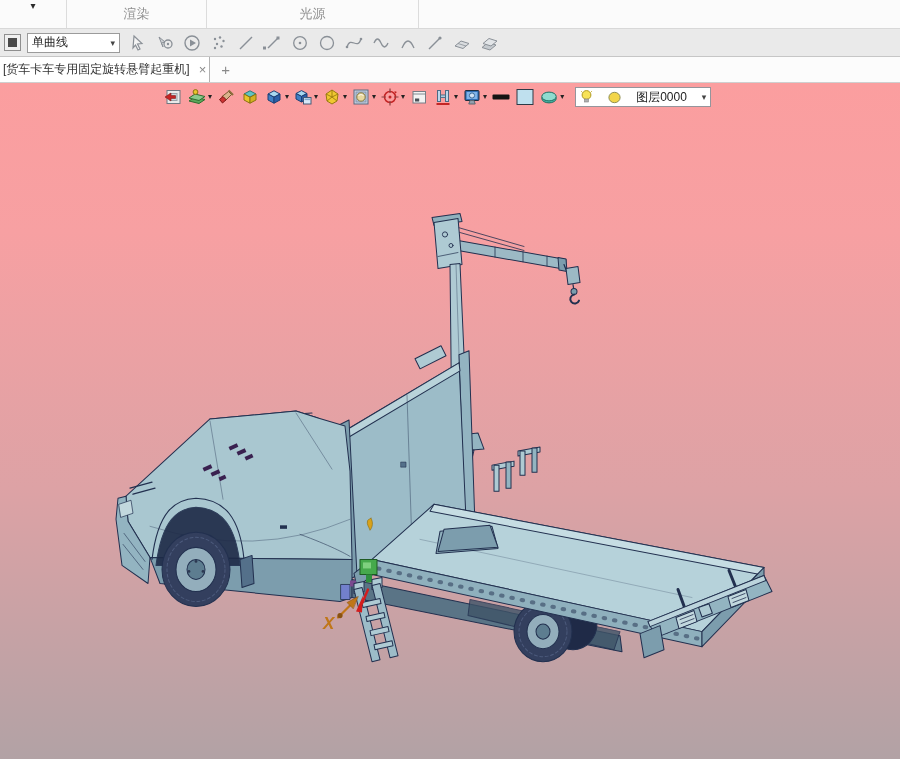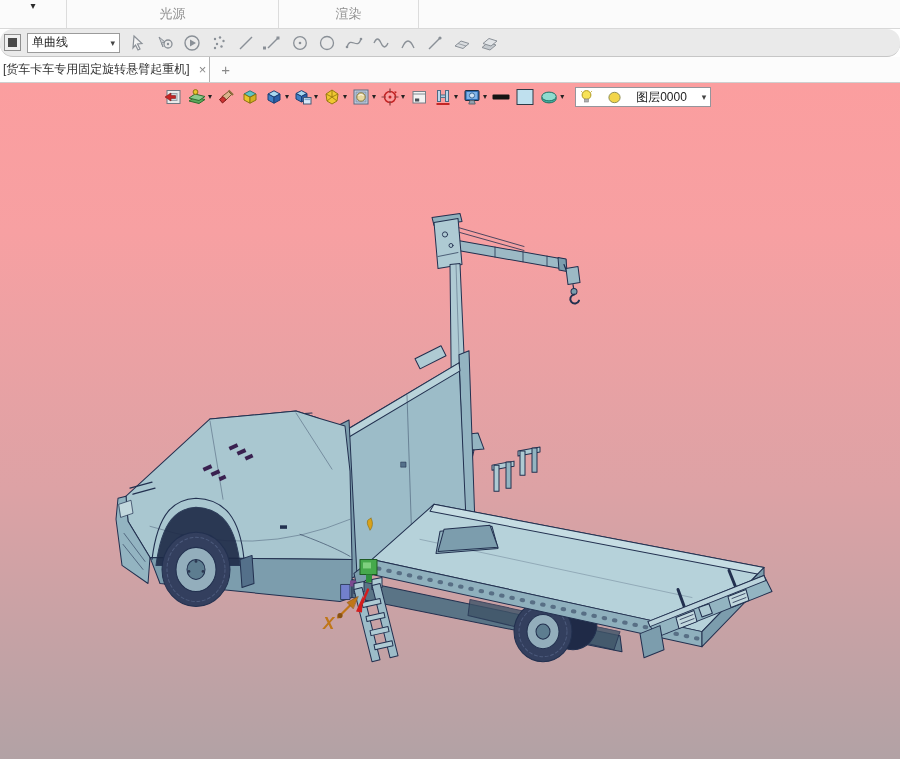--- a/index.html
+++ b/index.html
@@ -11,21 +11,21 @@
   .ribbon{height:29px;background:#fbfbfb;border-bottom:1px solid #d8d8d8;display:flex;flex:0 0 auto;
           font-size:13px;color:#8e8e8e;}
   .ribbon-left{width:67px;border-right:1px solid #dcdcdc;display:flex;justify-content:center;align-items:flex-start;padding-top:1px;}
   .ribbon-left .rcaret{font-size:10px;color:#2b2b2b;line-height:10px;cursor:default;}
   .ribbon-group{display:flex;align-items:center;justify-content:center;border-right:1px solid #dcdcdc;}
   .rg1{width:212px;} .rg2{width:140px;}
   .ribbon-rest{flex:1;}
 
   
   .toolbar{height:28px;background:#eaeaea;border-bottom:1px solid #c6c6c6;display:flex;align-items:center;
-           padding:0 4px;flex:0 0 auto;border-radius:13px;}
+           padding:0 4px;flex:0 0 auto;}
   .sq-btn{width:17px;height:17px;border:1px solid #8f8f8f;background:#f0f0f0;display:flex;align-items:center;
           justify-content:center;padding:0;margin-right:6px;}
   .sq-btn .inner{width:9px;height:9px;background:#4a4a4a;}
   .combo{width:93px;height:20px;background:#fff;border:1px solid #9b9b9b;display:flex;align-items:center;
          font-size:12px;color:#222;padding:0 4px;justify-content:space-between;}
   .ccaret{font-size:9px;color:#444;}
   .tool-icons{display:flex;align-items:center;gap:7px;margin-left:8px;}
   .ticon{width:20px;height:20px;display:block;}
 
   
@@ -49,25 +49,25 @@
 </style>
 </head>
 <body>
 
 <div class="app">
 
   <div class="ribbon">
     <div class="ribbon-left">
       <span class="rcaret">▾</span>
     </div>
+    <div class="ribbon-group rg2">
+      <span>渲染</span>
+    </div>
     <div class="ribbon-group rg1">
       <span>光源</span>
-    </div>
-    <div class="ribbon-group rg2">
-      <span>渲染</span>
     </div>
     <div class="ribbon-rest"></div>
   </div>
 
   <div class="toolbar">
     <button class="sq-btn">
         <span class="inner"></span>
       </button>
     <div class="combo">
       <span>单曲线</span>

